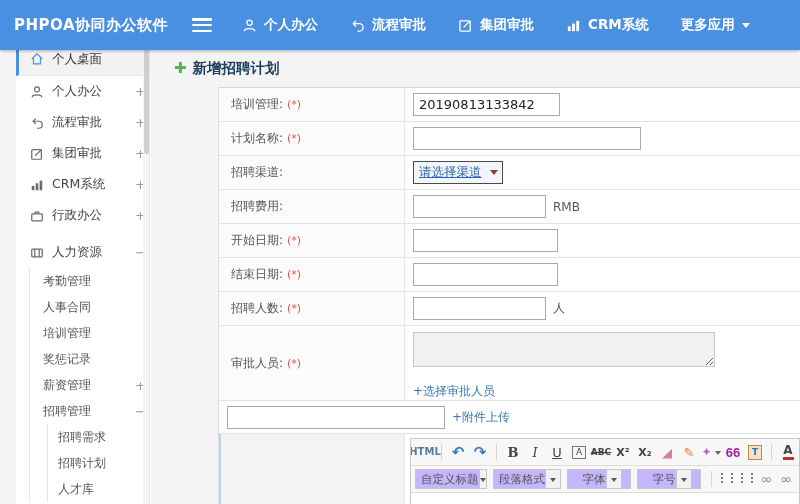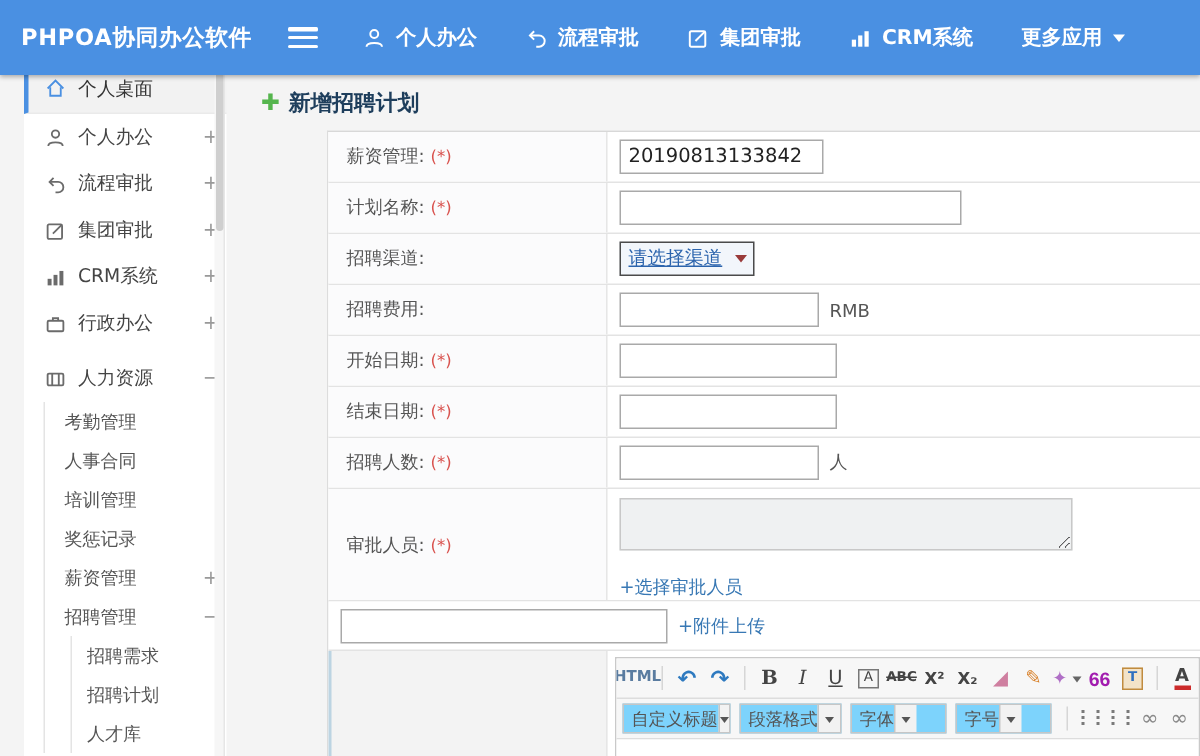--- a/index.html
+++ b/index.html
@@ -57,21 +57,21 @@
   .frow.ed { height:71px; border-bottom:none; }
   .fl { width:186px; min-width:186px; background:#fbfbfc; border-right:1px solid #e6e6e6;
     display:flex; align-items:center; padding-left:12px; font-size:12px; color:#555; gap:4px; }
   .frow.ed .fl { background:#f3f3f3; border-left:2px solid #bcd4e2; padding-left:10px; }
   .req { color:#d9534f; font-style:normal; font-size:11px; }
   .fv { flex:1; display:flex; align-items:center; padding-left:8px; gap:7px;
     overflow:hidden; font-size:12px; color:#555; }
   .fv.col { flex-direction:column; align-items:flex-start; justify-content:center; gap:16px; }
   .ti { height:23px; border:1px solid #a9a9a9; font-size:13px; padding:0 5px;
     background:#fff; color:#222; font-family:inherit; }
-  .w168{width:136px} .w228{width:228px} .w133{width:133px} .w145{width:145px} .w218{width:218px}
+  .w168{width:147px} .w228{width:228px} .w133{width:133px} .w145{width:145px} .w218{width:218px}
   .suffix { font-size:12px; color:#555; }
   .sel { display:inline-flex; align-items:center; gap:8px; border:1px solid #4b4b4b;
     background:#f2f6fb; padding:2px 4px 2px 5px; cursor:pointer; }
   .sel .sel-label { font-size:12.5px; color:#2c64ad; text-decoration:underline; }
   .sel .sel-caret { width:0; height:0; border:4px solid transparent; border-top:5px solid #993a3a; margin-top:4px; }
   .ta { width:302px; height:50px; background:#eff1f2; border:1px solid #c8c8c8;
     resize:both; font-family:inherit; margin-top:6px; }
   .flink { color:#3878b4; font-size:12px; text-decoration:none; cursor:pointer; }
 
   
@@ -94,22 +94,22 @@
   .tb.magic { color:#b06fc6; font-size:12px; }
   .tb.quote { font-family:Liberation Sans, sans-serif; font-weight:bold; font-size:13px; color:#a21caf; }
   .tb.clip span { background:#f3e3c8; border:1px solid #c08b3f; color:#2e6fc0;
     font-size:9px; font-weight:bold; padding:2px 3px; }
   .tb .mini-caret { width:0; height:0; border:3.5px solid transparent;
     border-top:4px solid #666; margin-left:3px; margin-top:4px; }
   .tb.stack { flex-direction:column; gap:1px; }
   .tb.stack .bar { width:11px; height:3px; }
   .bar.red { background:#cc2b2b; }
   .vsep { width:1px; height:16px; background:#d6d6d6; margin:0 4px; flex:none; }
-  .dd { display:flex; align-items:center; justify-content:flex-start;
-    border:1px solid #c6c6c6; background:#7dd3fc; height:20px; font-size:11.5px;
+  .dd { display:flex; align-items:center; justify-content:center;
+    border:1px solid #c6c6c6; background:#c4b5fd; height:20px; font-size:11.5px;
     color:#555; padding-left:5px; margin-right:4px; cursor:pointer; flex:none; }
   .dd.w72{width:72px} .dd.w68{width:68px} .dd.w64{width:64px}
   .dd .dcaret { width:15px; height:100%; border-left:1px solid #c6c6c6;
     display:flex; align-items:center; justify-content:center; background:#f2f2f2; }
   .dd .dcaret i { width:0; height:0; border:3.5px solid transparent; border-top:4px solid #555; margin-top:4px; }
   .align { width:14px; height:12px; margin:0 3px;
     background:repeating-linear-gradient(to bottom,#7a7a7a 0 2px,transparent 2px 4px); cursor:pointer; }
   .chain { color:#8a8a8a; font-size:14px; margin:0 3px; cursor:pointer; }
   .ed-content { height:13px; background:#fff; }
 </style>
@@ -280,21 +280,21 @@
 <main class="content">
   <div class="page-title">
     <span class="plus">✚</span>
     <h2>新增招聘计划</h2>
   </div>
 
   <div class="form-table">
 
     <div class="frow">
       <div class="fl">
-          <span>薪资管理:</span>
+          <span>培训管理:</span>
           <em class="req">(*)</em>
         </div>
       <div class="fv">
           <input class="ti w168" value="20190813133842" style="">
         </div>
     </div>
 
     <div class="frow">
       <div class="fl">
           <span>计划名称:</span>

